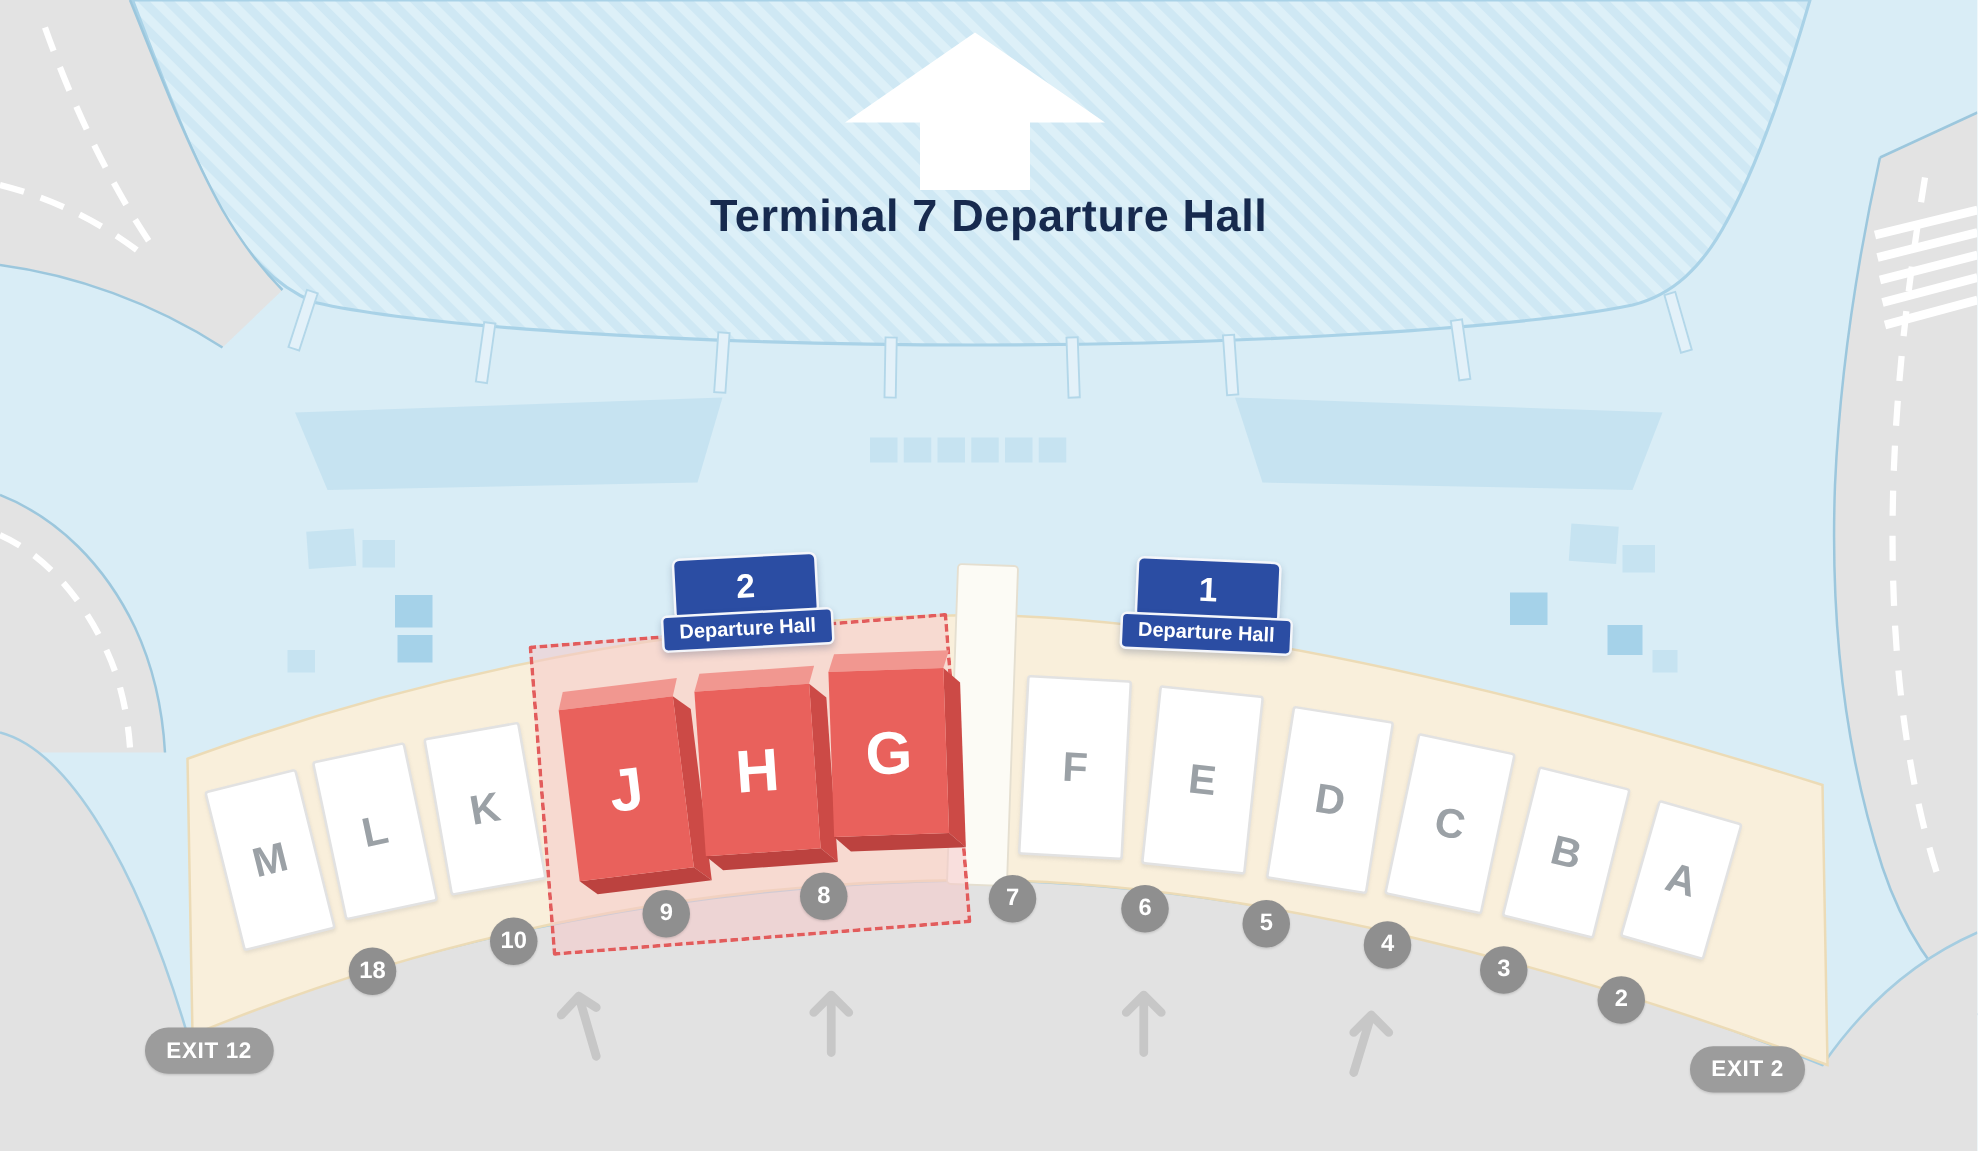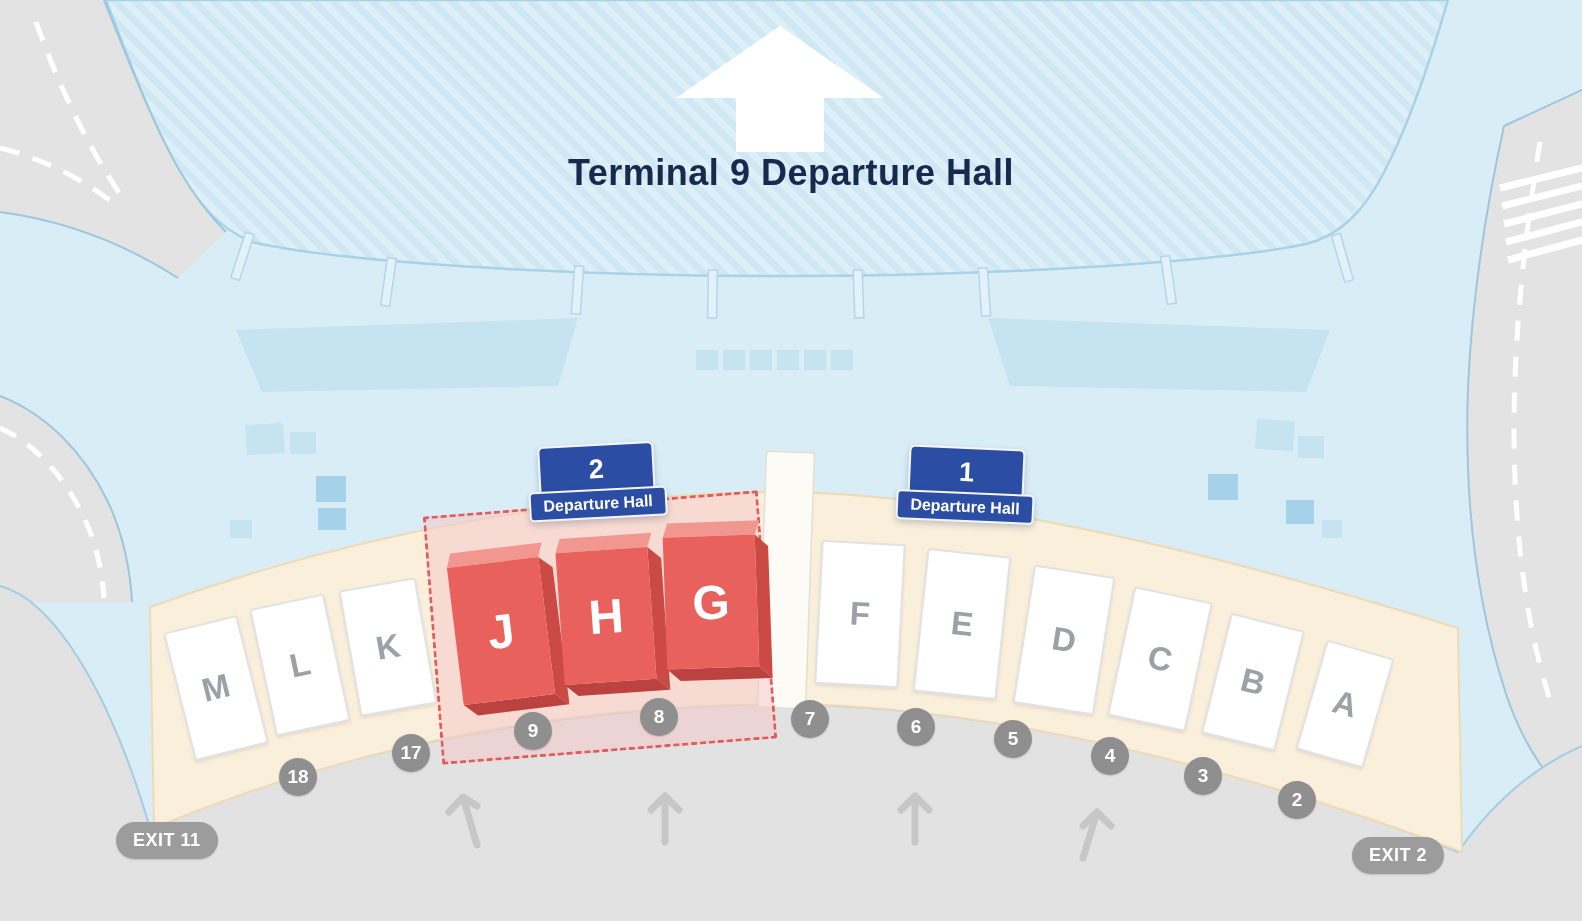--- a/index.html
+++ b/index.html
@@ -126,21 +126,21 @@
     <polygon points="780,26 676,98 736,98 736,152 824,152 824,98 884,98" fill="#ffffff"></polygon>
 
     <g fill="none" stroke="#c7c7c7" stroke-width="7" stroke-linecap="round" stroke-linejoin="round">
       <path d="M477,845 L463,797 M449,812 L463,797 L477,806"></path>
       <path d="M665,842 L665,796 M651,810 L665,796 L679,810"></path>
       <path d="M915,842 L915,796 M901,810 L915,796 L929,810"></path>
       <path d="M1083,858 L1097,812 M1083,826 L1097,812 L1111,826"></path>
     </g>
   </svg>
 
-  <div class="title">Terminal 9 Departure Hall</div>
+  <div class="title">Terminal 7 Departure Hall</div>
 
   <div class="counter-box" style="left:178px;top:622px;width:72px;height:128px;transform:rotate(-14deg);">
     <span class="zone-letter">M</span>
     </div>
   <div class="counter-box" style="left:262px;top:600px;width:72px;height:126px;transform:rotate(-12deg);">
     <span class="zone-letter">L</span>
     </div>
   <div class="counter-box" style="left:349px;top:583px;width:74px;height:124px;transform:rotate(-10deg);">
     <span class="zone-letter">K</span>
     </div>
@@ -192,26 +192,26 @@
   <div class="sign" style="left:507px;top:444px;transform:rotate(-3deg);">
     <div class="num">2</div>
     <div class="lbl">Departure Hall</div>
   </div>
   <div class="sign" style="left:876px;top:447px;transform:rotate(2.5deg);">
     <div class="num">1</div>
     <div class="lbl">Departure Hall</div>
   </div>
 
   <div class="gate-badge" style="left:279px;top:758px;">18</div>
-  <div class="gate-badge" style="left:392px;top:734px;">17</div>
+  <div class="gate-badge" style="left:392px;top:734px;">10</div>
   <div class="gate-badge" style="left:514px;top:712px;">9</div>
   <div class="gate-badge" style="left:640px;top:698px;">8</div>
   <div class="gate-badge" style="left:791px;top:700px;">7</div>
   <div class="gate-badge" style="left:897px;top:708px;">6</div>
   <div class="gate-badge" style="left:994px;top:720px;">5</div>
   <div class="gate-badge" style="left:1091px;top:737px;">4</div>
   <div class="gate-badge" style="left:1184px;top:757px;">3</div>
   <div class="gate-badge" style="left:1278px;top:781px;">2</div>
 
-  <div class="exit-pill" style="left:116px;top:822px;">EXIT 11</div>
+  <div class="exit-pill" style="left:116px;top:822px;">EXIT 12</div>
   <div class="exit-pill" style="left:1352px;top:837px;">EXIT 2</div>
 
 </div>
 
 </body></html>

